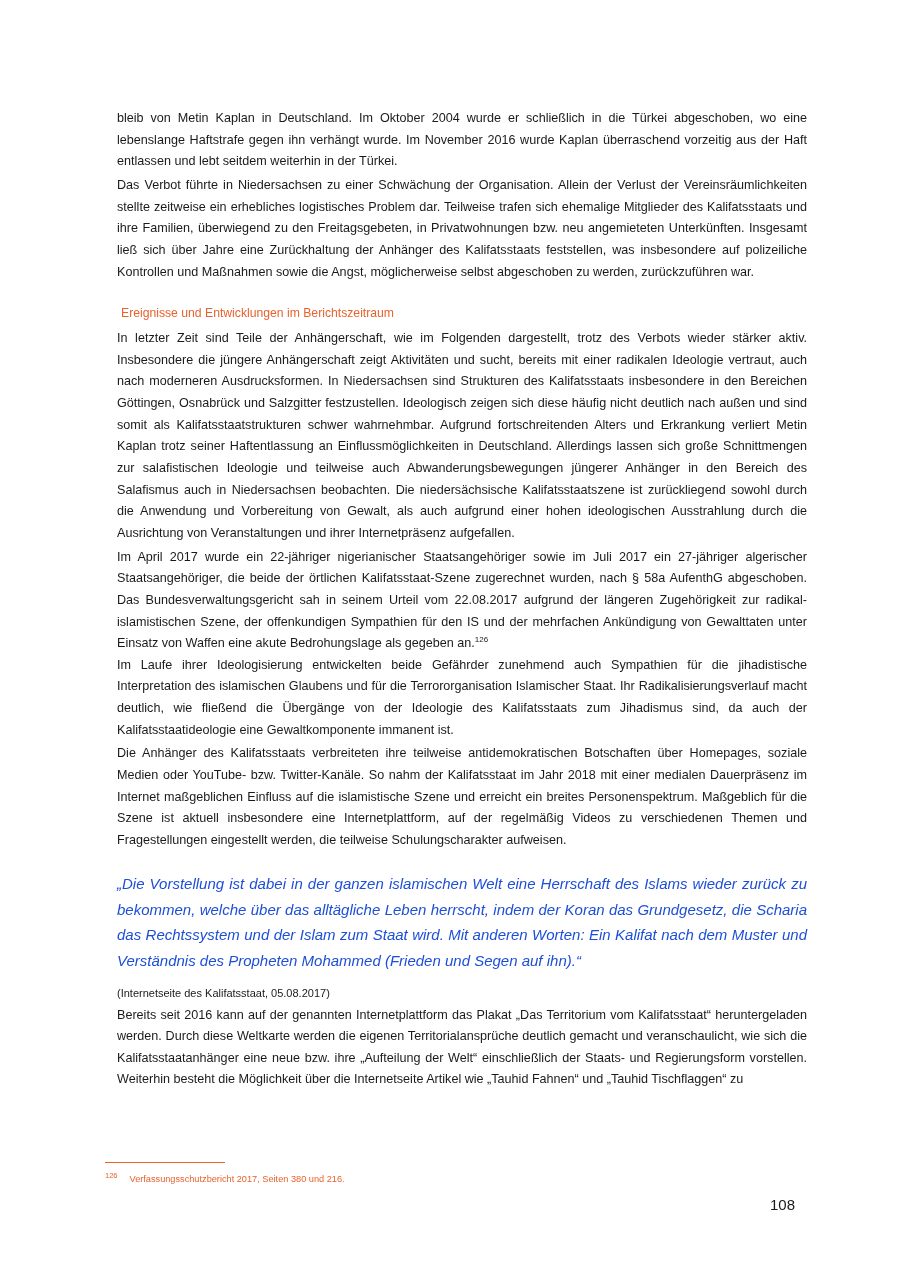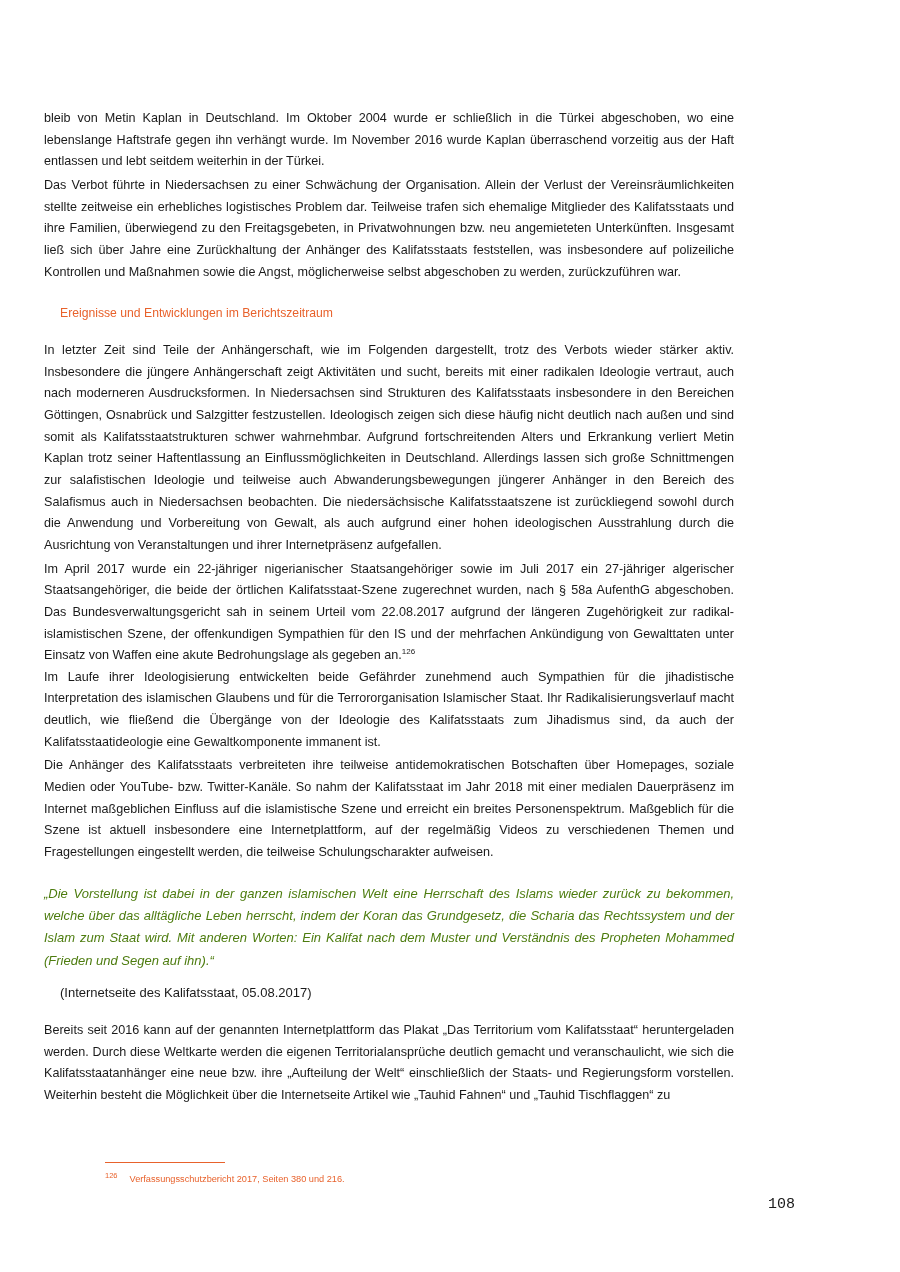--- a/index.html
+++ b/index.html
@@ -12,59 +12,59 @@
     background: #ffffff;
     font-family: "Liberation Sans", sans-serif;
     color: #1a1a1a;
     -webkit-font-smoothing: antialiased;
   }
   .page {
     position: relative;
     width: 900px;
     height: 1272px;
     box-sizing: border-box;
-    padding: 108px 105px 0 44px;
+    padding: 108px 105px 0 117px;
   }
   .content {
     width: 690px;
   }
   p {
     margin: 0;
     font-size: 12.6px;
     line-height: 1.72;
     text-align: justify;
     color: #1a1a1a;
   }
   p.gap {
     margin-top: 2px;
   }
   p.tight {
     margin-top: 0;
   }
   .heading-accent {
-    margin: 16px;
+    margin: 4px;
     margin-top: 20px;
     font-size: 12.2px;
     line-height: 1.7;
     color: #e8622c;
     text-align: left;
   }
   .quote {
     margin: 0;
     margin-top: 19px;
-    font-size: 13px;
+    font-size: 15px;
     line-height: 1.72;
     font-style: italic;
-    color: #4d7c0f;
+    color: #1d4ed8;
     text-align: justify;
   }
   .quote-source {
-    margin: 16px;
+    margin: 0;
     margin-top: 11px;
-    font-size: 13px;
+    font-size: 11px;
     line-height: 1.6;
     color: #1a1a1a;
     text-align: left;
   }
   sup {
     font-size: 8px;
     vertical-align: super;
     line-height: 0;
   }
   .footnote-rule {
@@ -90,21 +90,20 @@
     vertical-align: super;
     margin-right: 12px;
   }
   .page-number {
     position: absolute;
     right: 105px;
     top: 1196px;
     font-size: 15px;
     color: #1a1a1a;
     text-align: right;
-    font-family: Liberation Mono, monospace;
   }
 </style>
 </head>
 <body>
 
 <div class="page">
   <div class="content">
 
     <p class="tight">bleib von Metin Kaplan in Deutschland. Im Oktober 2004 wurde er schließlich in die Türkei abgeschoben, wo eine lebenslange Haftstrafe gegen ihn verhängt wurde. Im November 2016 wurde Kaplan überraschend vorzeitig aus der Haft entlassen und lebt seitdem weiterhin in der Türkei.</p>
 

